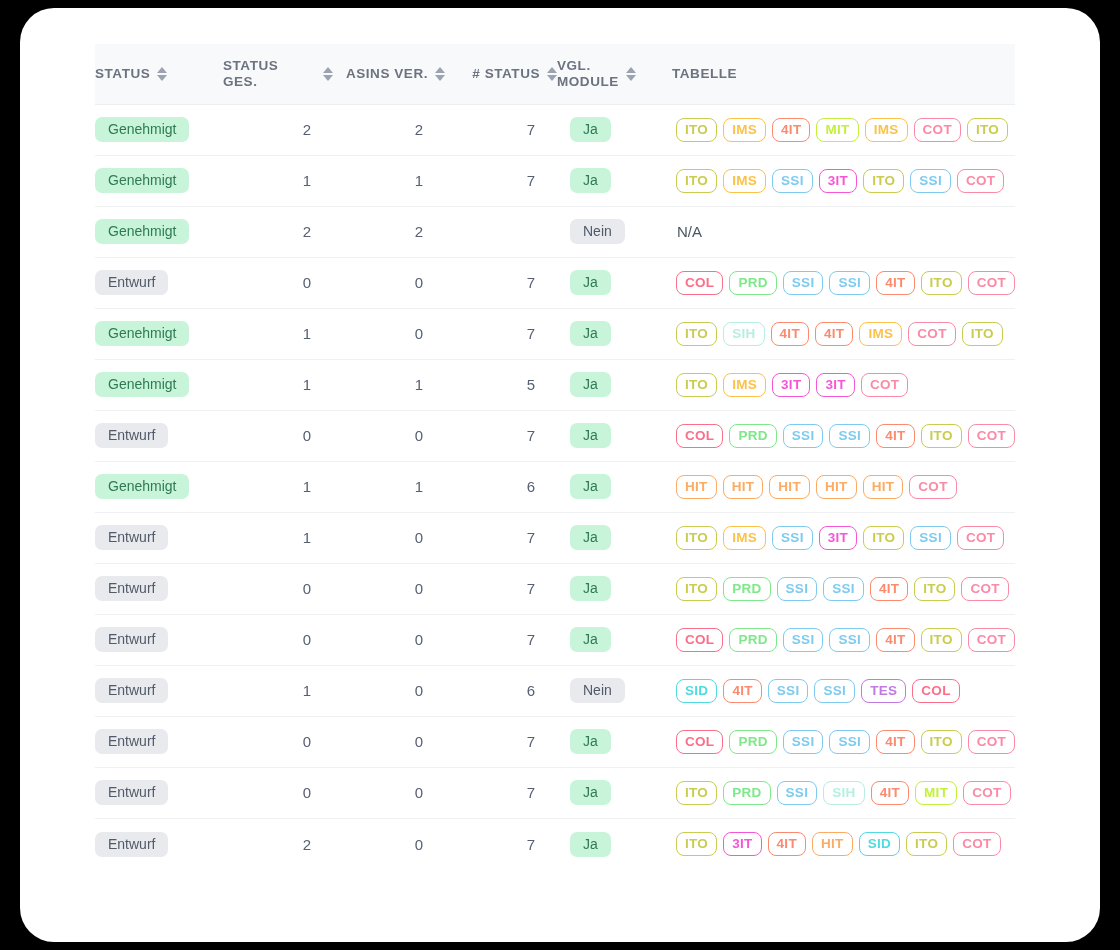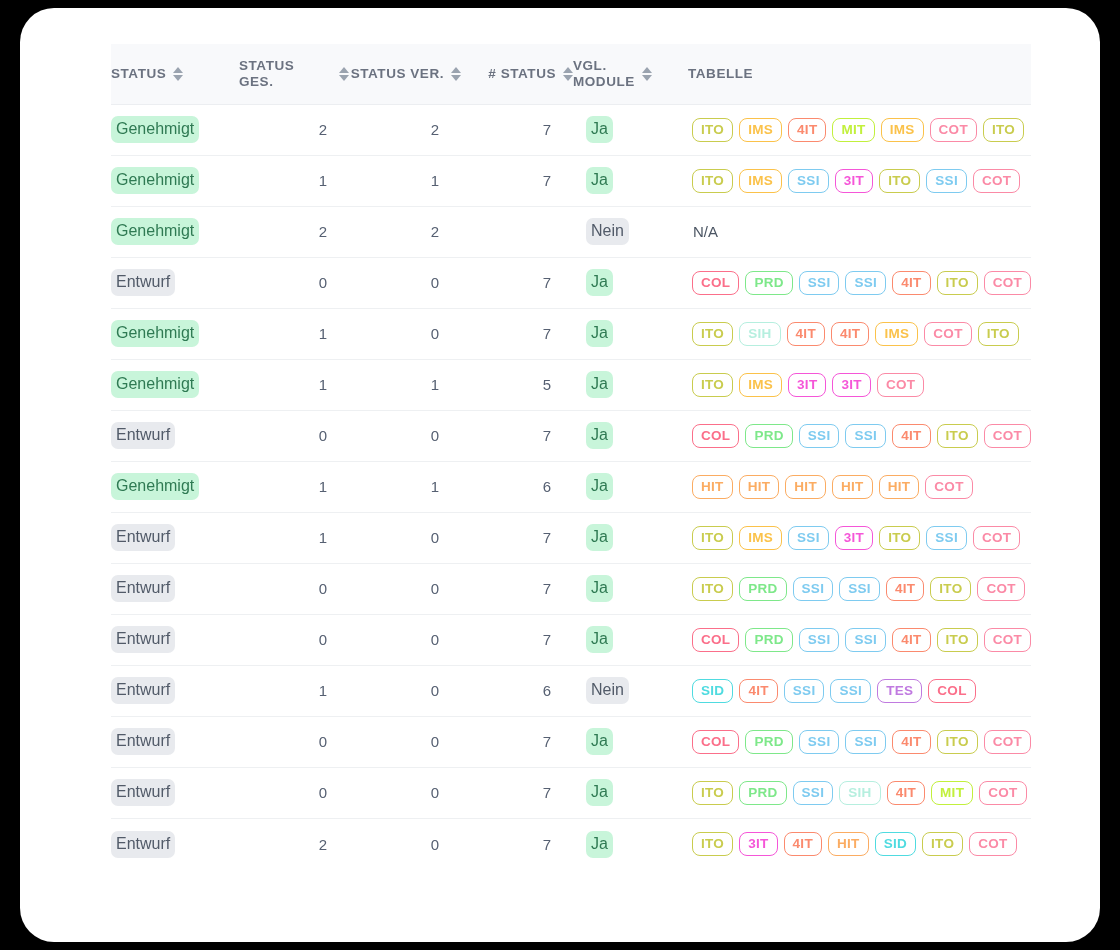--- a/index.html
+++ b/index.html
@@ -16,21 +16,20 @@
     width: 1080px; height: 934px;
     background: #ffffff;
     border-radius: 34px;
     overflow: hidden;
   }
   #table-wrap {
     position: absolute;
     left: 75px;
     top: 36px;
     width: 920px;
-    margin-left: 16px;
   }
   table { border-collapse: collapse; width: 920px; table-layout: fixed; }
 
   thead th {
     background: #f8f9fb;
     color: #6b7280;
     font-size: 13.5px;
     font-weight: 700;
     letter-spacing: 0.55px;
     text-align: left;
@@ -58,23 +57,23 @@
     font-size: 15px;
     color: #4b5563;
     vertical-align: middle;
     padding: 0;
   }
   tbody tr:last-child td { border-bottom: none; }
   td.num { text-align: right; padding-right: 22px; color: #566072; }
 
   .badge {
     display: inline-block;
-    padding: 5px 5px 6px;
+    padding: 5px 13px 6px;
     border-radius: 7px;
-    font-size: 16px;
+    font-size: 14px;
     line-height: 1;
   }
   .badge.green { background: #c8f5da; color: #2f7a53; }
   .badge.gray  { background: #e8eaee; color: #515a68; }
 
   .na { color: #4b5563; font-size: 15px; text-align: center; }
 
   .tags { display: flex; gap: 6px; align-items: center; flex-wrap: nowrap; padding-left: 4px; }
   .tag {
     display: inline-block;
@@ -136,21 +135,21 @@
               <div class="th-inner">
                 <span class="th-label">STATUS GES.</span>
                 <span class="sort-icon">
                   <i class="up"></i>
                   <i class="dn"></i>
                 </span>
               </div>
             </th>
             <th class="th-num">
               <div class="th-inner">
-                <span class="th-label">STATUS VER.</span>
+                <span class="th-label">ASINS VER.</span>
                 <span class="sort-icon">
                   <i class="up"></i>
                   <i class="dn"></i>
                 </span>
               </div>
             </th>
             <th class="th-num">
               <div class="th-inner">
                 <span class="th-label"># STATUS</span>
                 <span class="sort-icon">

